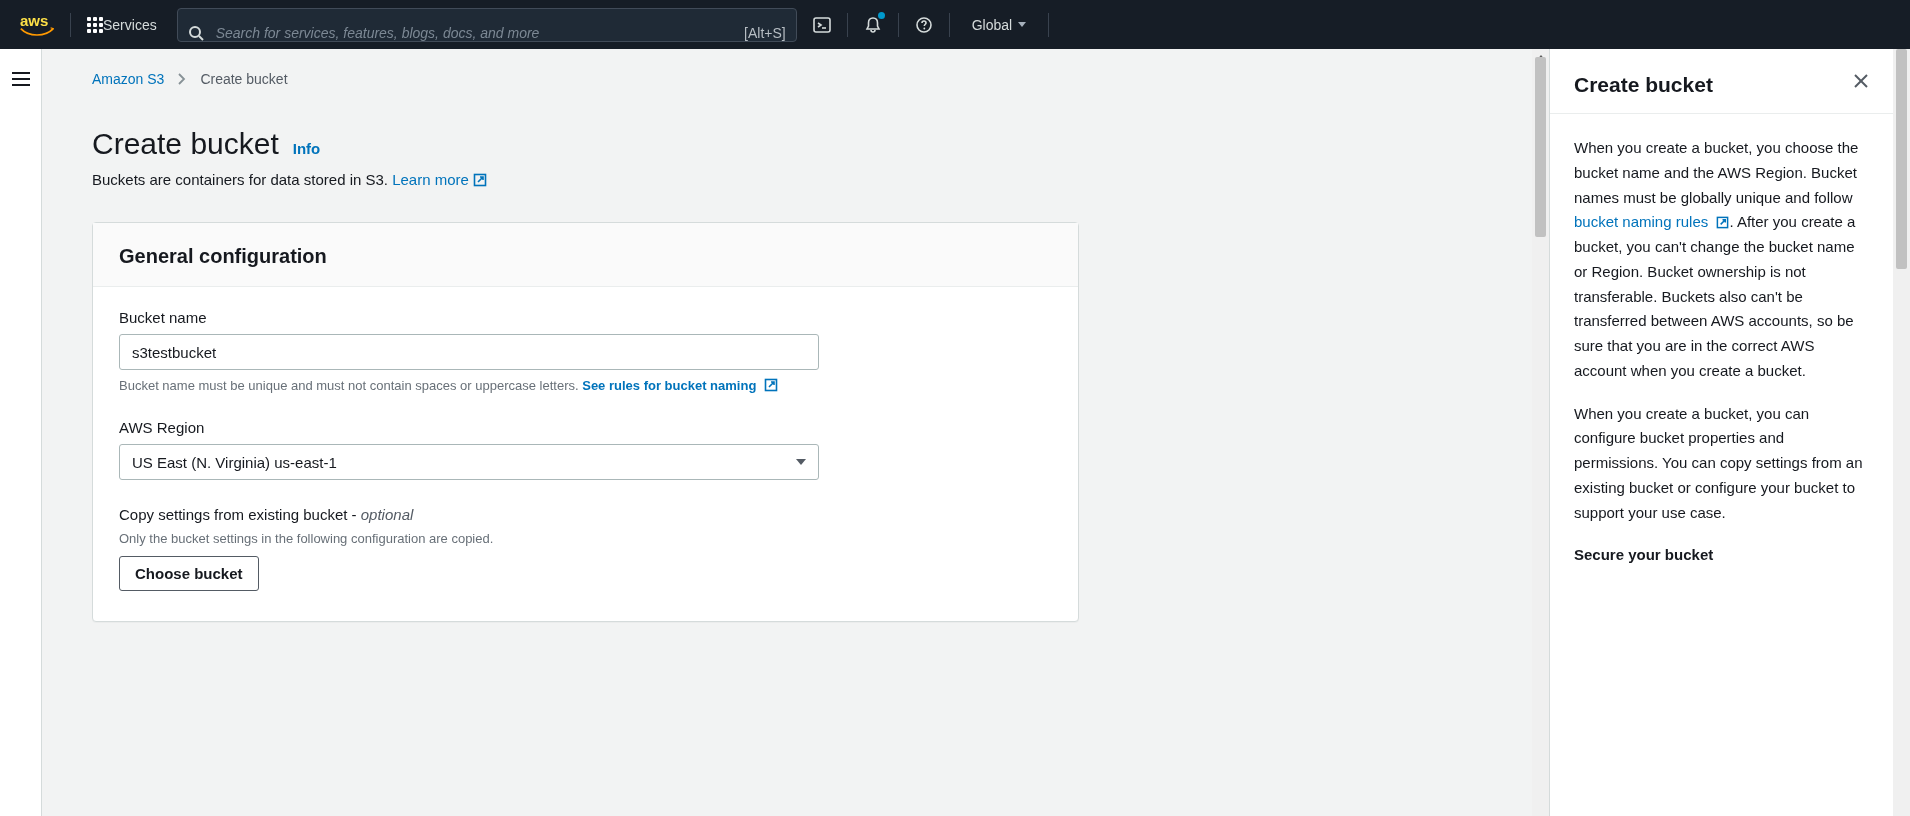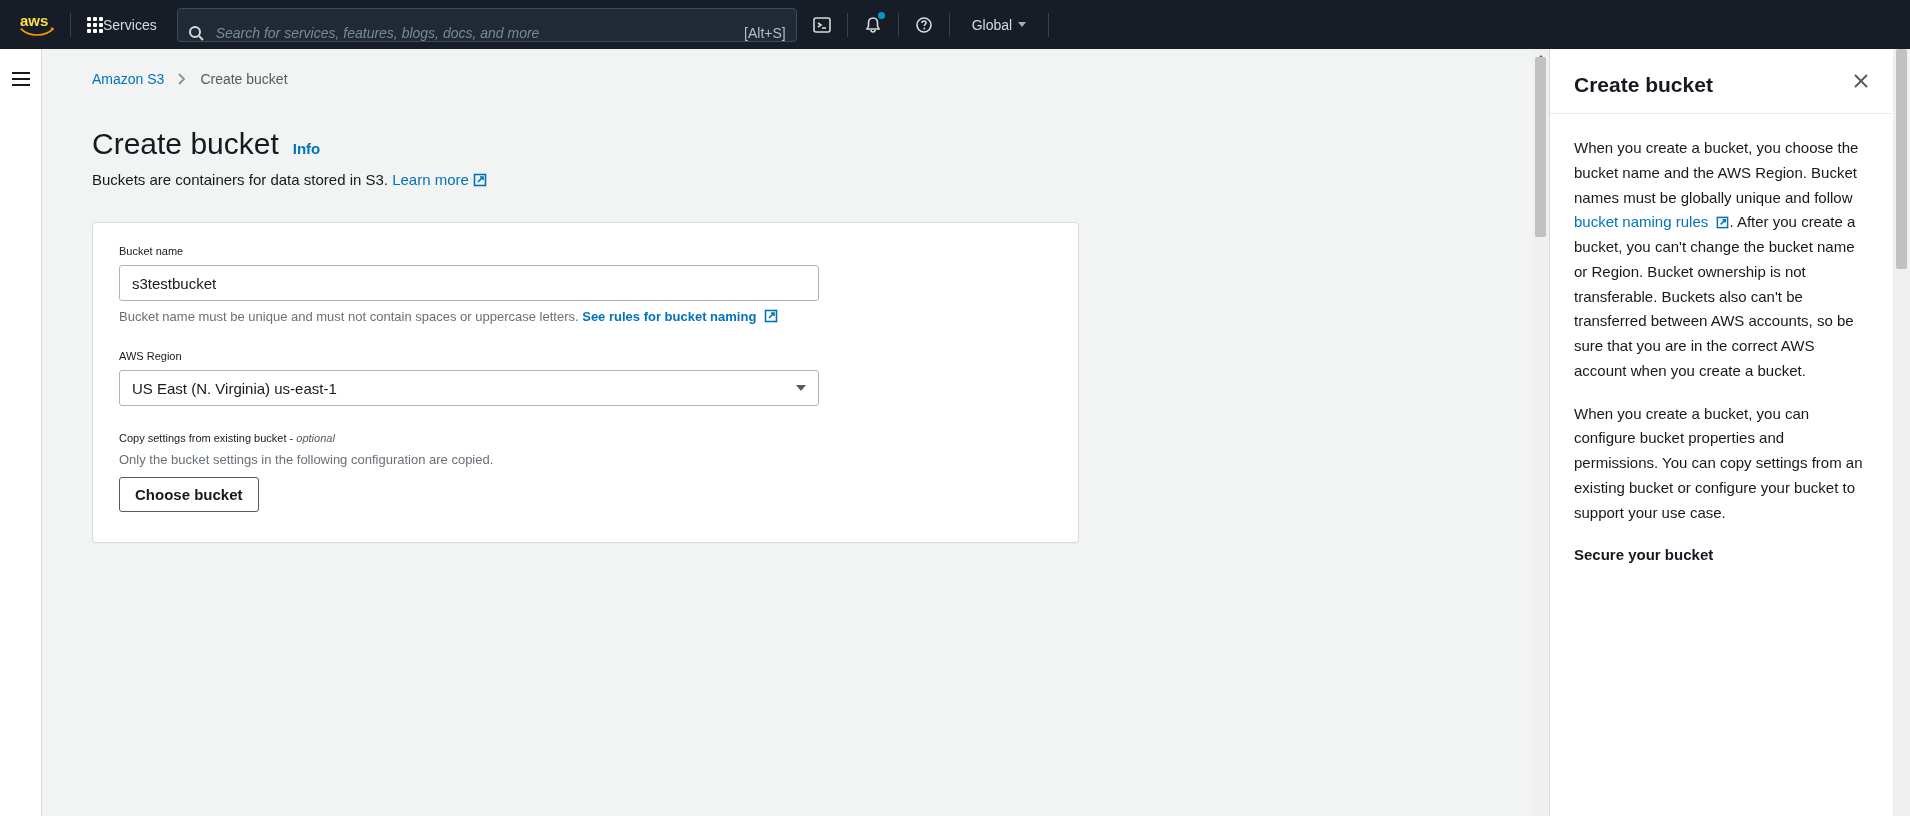--- a/index.html
+++ b/index.html
@@ -111,21 +111,21 @@
   }
   .panel-header {
     padding:22px 26px 18px 26px;
     border-bottom:1px solid #eaeded;
     background:#fafafa;
   }
   .panel-header h2 { font-size:20px; font-weight:700; color:#16191f; }
   .panel-body { padding:22px 26px 30px 26px; }
 
   .form-group { margin-bottom:26px; }
-  .label { font-size:11px; color:#16191f; margin-bottom:8px; display:block; }
+  .label { font-size:15px; color:#16191f; margin-bottom:8px; display:block; }
   .input-text {
     width:700px; height:36px; border:1px solid #aab7b8; border-radius:3px;
     padding:0 12px; font-size:15px; background:#fff; color:#16191f;
   }
   .hint { font-size:13px; color:#687078; margin-top:8px; }
   .hint a { color:#0073bb; text-decoration:none; font-weight:700; }
 
   .select-like {
     width:700px; height:36px; border:1px solid #aab7b8; border-radius:3px;
     padding:0 12px; font-size:15px; background:#fff;
@@ -290,20 +290,23 @@
       <a href="#" class="info-link">Info</a>
     </div>
     <div class="subtitle">
       <span>Buckets are containers for data stored in S3. </span><a href="#"><span>Learn more</span><span class="ext-icon"><svg width="14" height="14" viewBox="0 0 14 14">
               <rect x="1.5" y="1.5" width="11" height="11" stroke="#0073bb" stroke-width="1.6" fill="none"></rect>
               <path d="M5 9 L10 4 M7 4 L10 4 L10 7" stroke="#0073bb" stroke-width="1.6" fill="none"></path>
             </svg></span></a>
     </div>
 
     <div class="panel">
+      <div class="panel-header">
+        <h2>General configuration</h2>
+      </div>
       <div class="panel-body">
 
         <div class="form-group">
           <label class="label">Bucket name</label>
           <input class="input-text" value="s3testbucket" style="">
           <div class="hint">
             <span>Bucket name must be unique and must not contain spaces or uppercase letters. </span><a href="#"><span>See rules for bucket naming</span> <span class="ext-icon"><svg width="14" height="14" viewBox="0 0 14 14">
                     <rect x="1.5" y="1.5" width="11" height="11" stroke="#0073bb" stroke-width="1.6" fill="none"></rect>
                     <path d="M5 9 L10 4 M7 4 L10 4 L10 7" stroke="#0073bb" stroke-width="1.6" fill="none"></path>
                   </svg></span></a>

